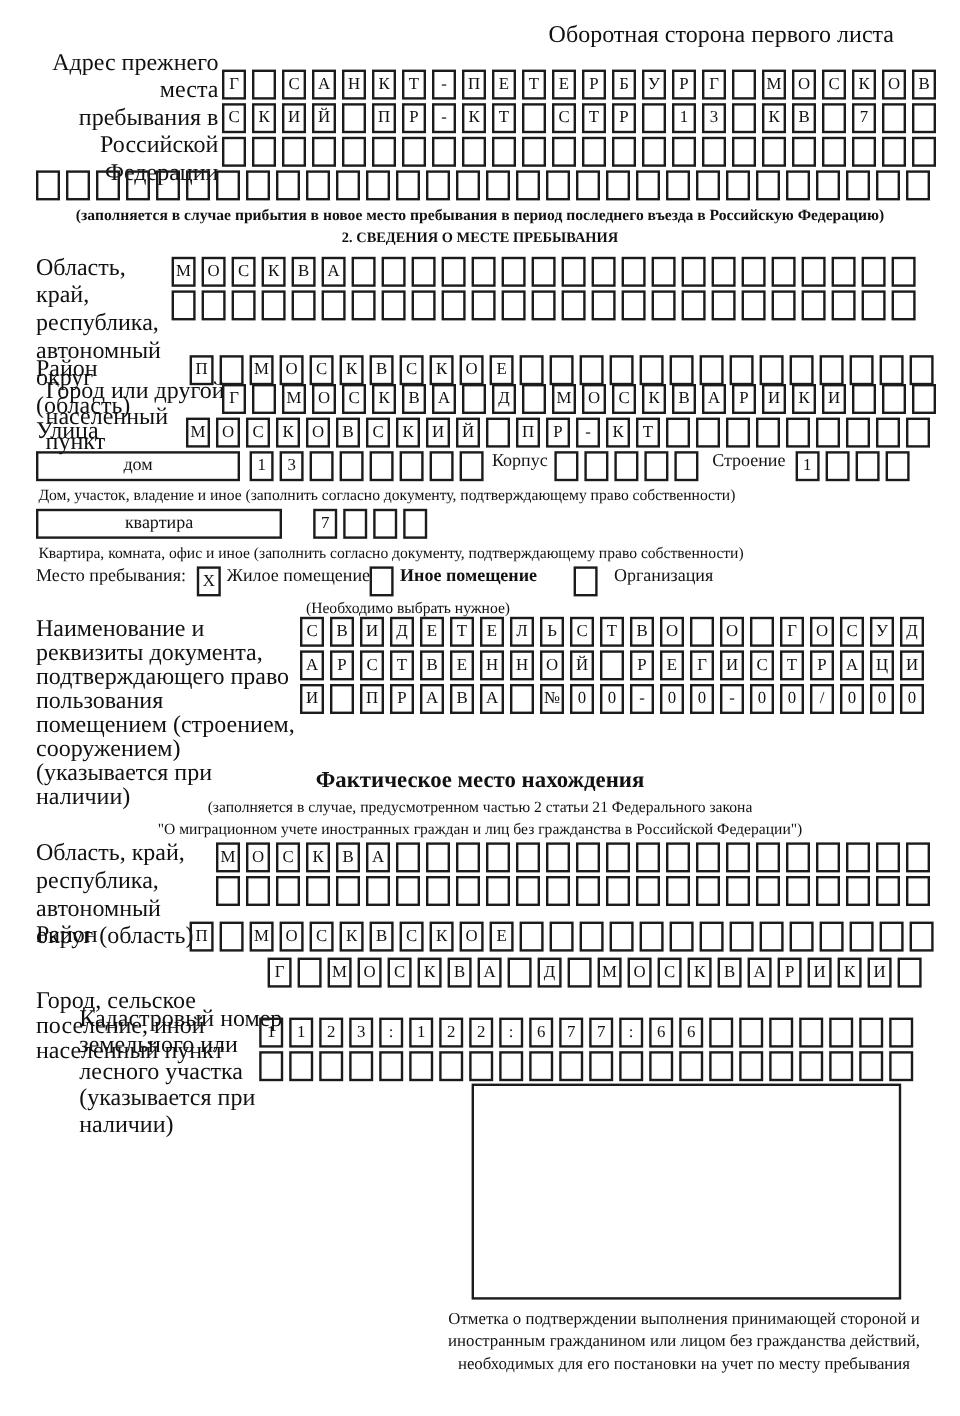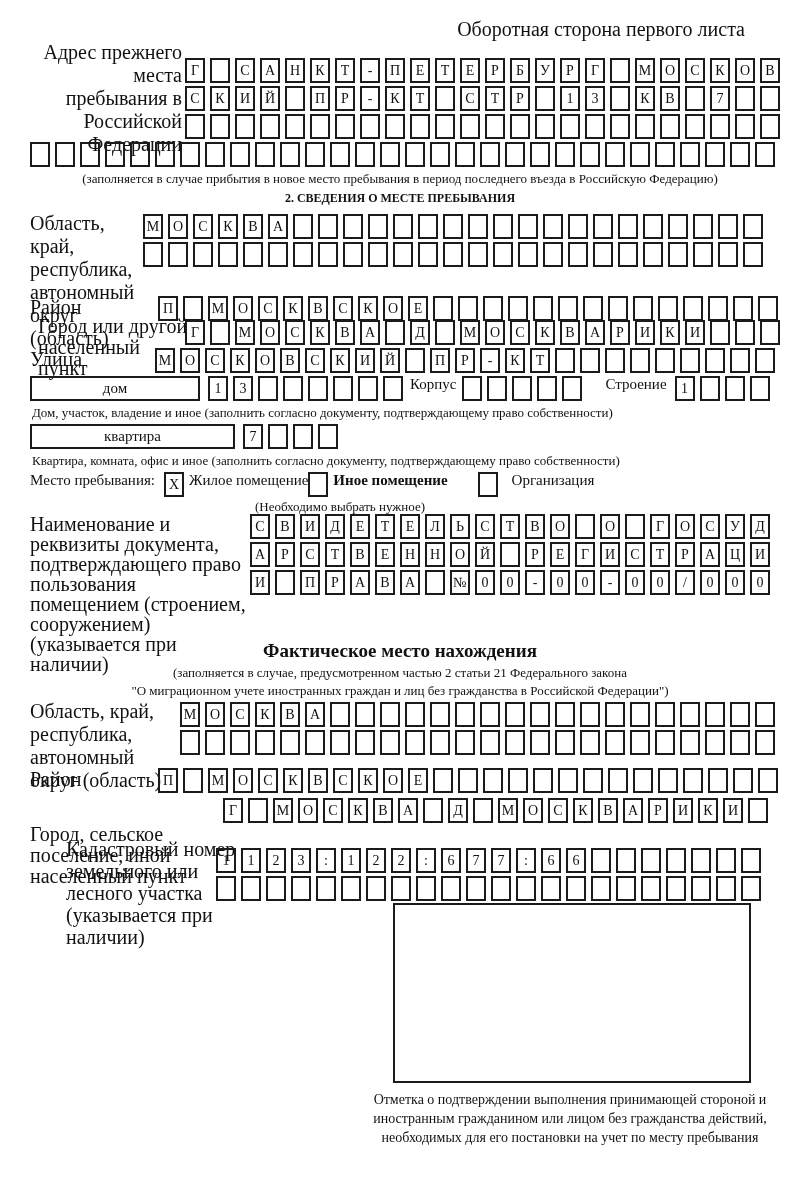--- a/index.html
+++ b/index.html
@@ -133,21 +133,21 @@
     <span class="cell"></span>
     <span class="cell"></span>
     <span class="cell"></span>
     <span class="cell"></span>
     <span class="cell"></span>
     <span class="cell"></span>
     <span class="cell"></span>
     <span class="cell"></span>
     <span class="cell"></span>
   </div>
-<div class="abs cap center" style="left:0;top:170px;width:800px;">(заполняется в случае прибытия в новое место пребывания в период последнего въезда в Российскую Федерацию)</div>
+<div class="abs cap center" style="left:0;top:170px;width:800px;font-weight:bold;">(заполняется в случае прибытия в новое место пребывания в период последнего въезда в Российскую Федерацию)</div>
 
 <div class="abs title center" style="left:0;top:191px;width:800px;">2. СВЕДЕНИЯ О МЕСТЕ ПРЕБЫВАНИЯ</div>
 
 <div class="abs lbl" style="left:30px;top:212px;width:112px;">Область, край, республика, автономный округ (область)</div>
 <div class="abs" style="left:143px;top:214px;">
   <div class="boxrow rowgap">
       <span class="cell">М</span>
       <span class="cell">О</span>
       <span class="cell">С</span>
       <span class="cell">К</span>
@@ -301,32 +301,32 @@
       <span class="cell"></span>
     </span>
   <span class="inlbl" style="margin:0 6px 4px 2px;">Корпус</span>
   <span class="boxrow">
       <span class="cell"></span>
       <span class="cell"></span>
       <span class="cell"></span>
       <span class="cell"></span>
       <span class="cell"></span>
     </span>
-  <span class="inlbl" style="margin:0 8px 0 18px;">Строение</span>
+  <span class="inlbl" style="margin:0 8px 0 6px;">Строение</span>
   <span class="boxrow">
       <span class="cell">1</span>
       <span class="cell"></span>
       <span class="cell"></span>
       <span class="cell"></span>
     </span>
 </div>
 <div class="abs cap" style="left:32px;top:404px;">Дом, участок, владение и иное (заполнить согласно документу, подтверждающему право собственности)</div>
 
 <div class="abs inlinerow" style="left:30px;top:424px;">
-  <span class="widebox" style="width:205px;margin-right:8px;">квартира</span>
+  <span class="widebox" style="width:205px;margin-right:26px;">квартира</span>
   <span class="boxrow">
       <span class="cell">7</span>
       <span class="cell"></span>
       <span class="cell"></span>
       <span class="cell"></span>
     </span>
 </div>
 <div class="abs cap" style="left:32px;top:452px;">Квартира, комната, офис и иное (заполнить согласно документу, подтверждающему право собственности)</div>
 
 <div class="abs inlinerow" style="left:30px;top:472px;">

